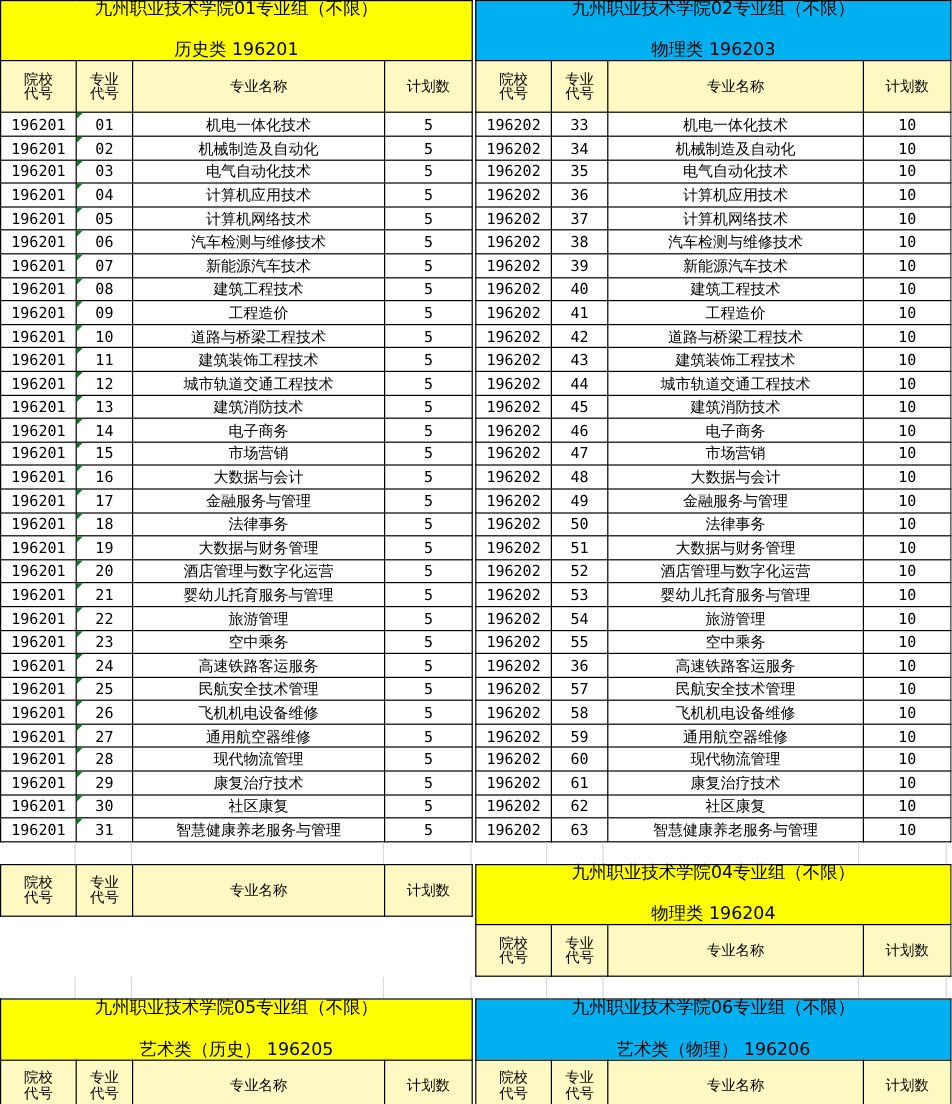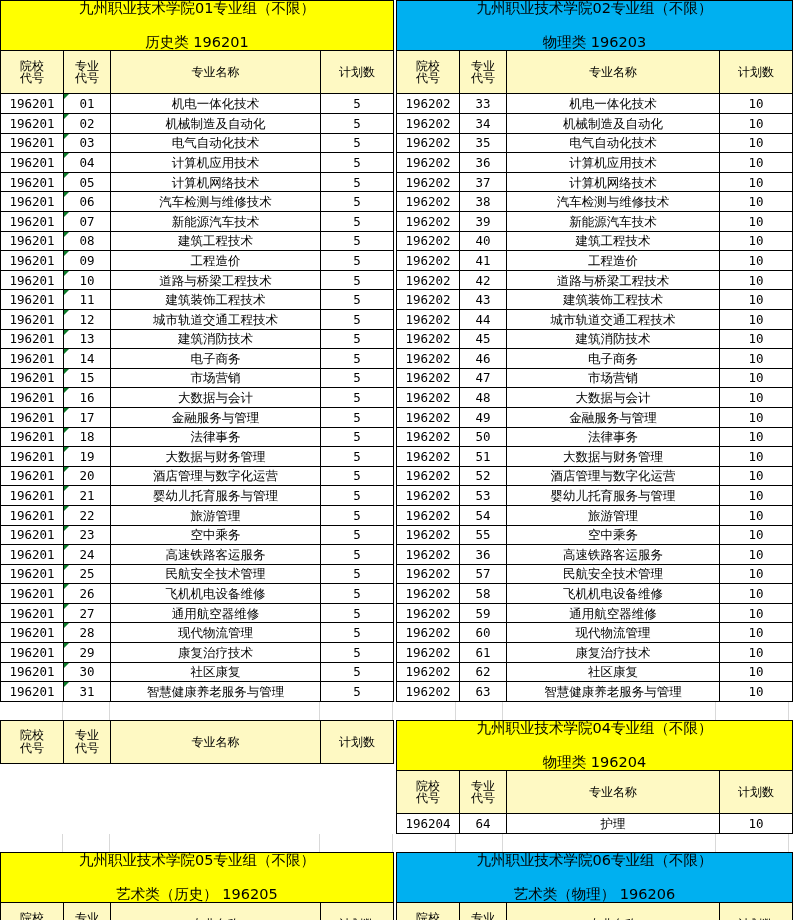--- a/index.html
+++ b/index.html
@@ -596,26 +596,20 @@
             <td class="two-line">
               <span>院校</span>
               <span>代号</span>
             </td>
             <td class="two-line">
               <span>专业</span>
               <span>代号</span>
             </td>
             <td>专业名称</td>
             <td>计划数</td>
-          </tr>
-          <tr class="data">
-            <td class="code">196204</td>
-            <td class="major">64</td>
-            <td class="name">护理</td>
-            <td class="plan">10</td>
           </tr>
         </tbody>
       </table>
     </div>
     <div class="gap-row">
       <div class="gap-cell" style="width: 63px;"></div>
       <div class="gap-cell" style="width: 47px;"></div>
       <div class="gap-cell" style="width: 210px;"></div>
       <div class="gap-cell" style="width: 73px;"></div>
       <div class="gap-cell" style="width: 63px;"></div>

